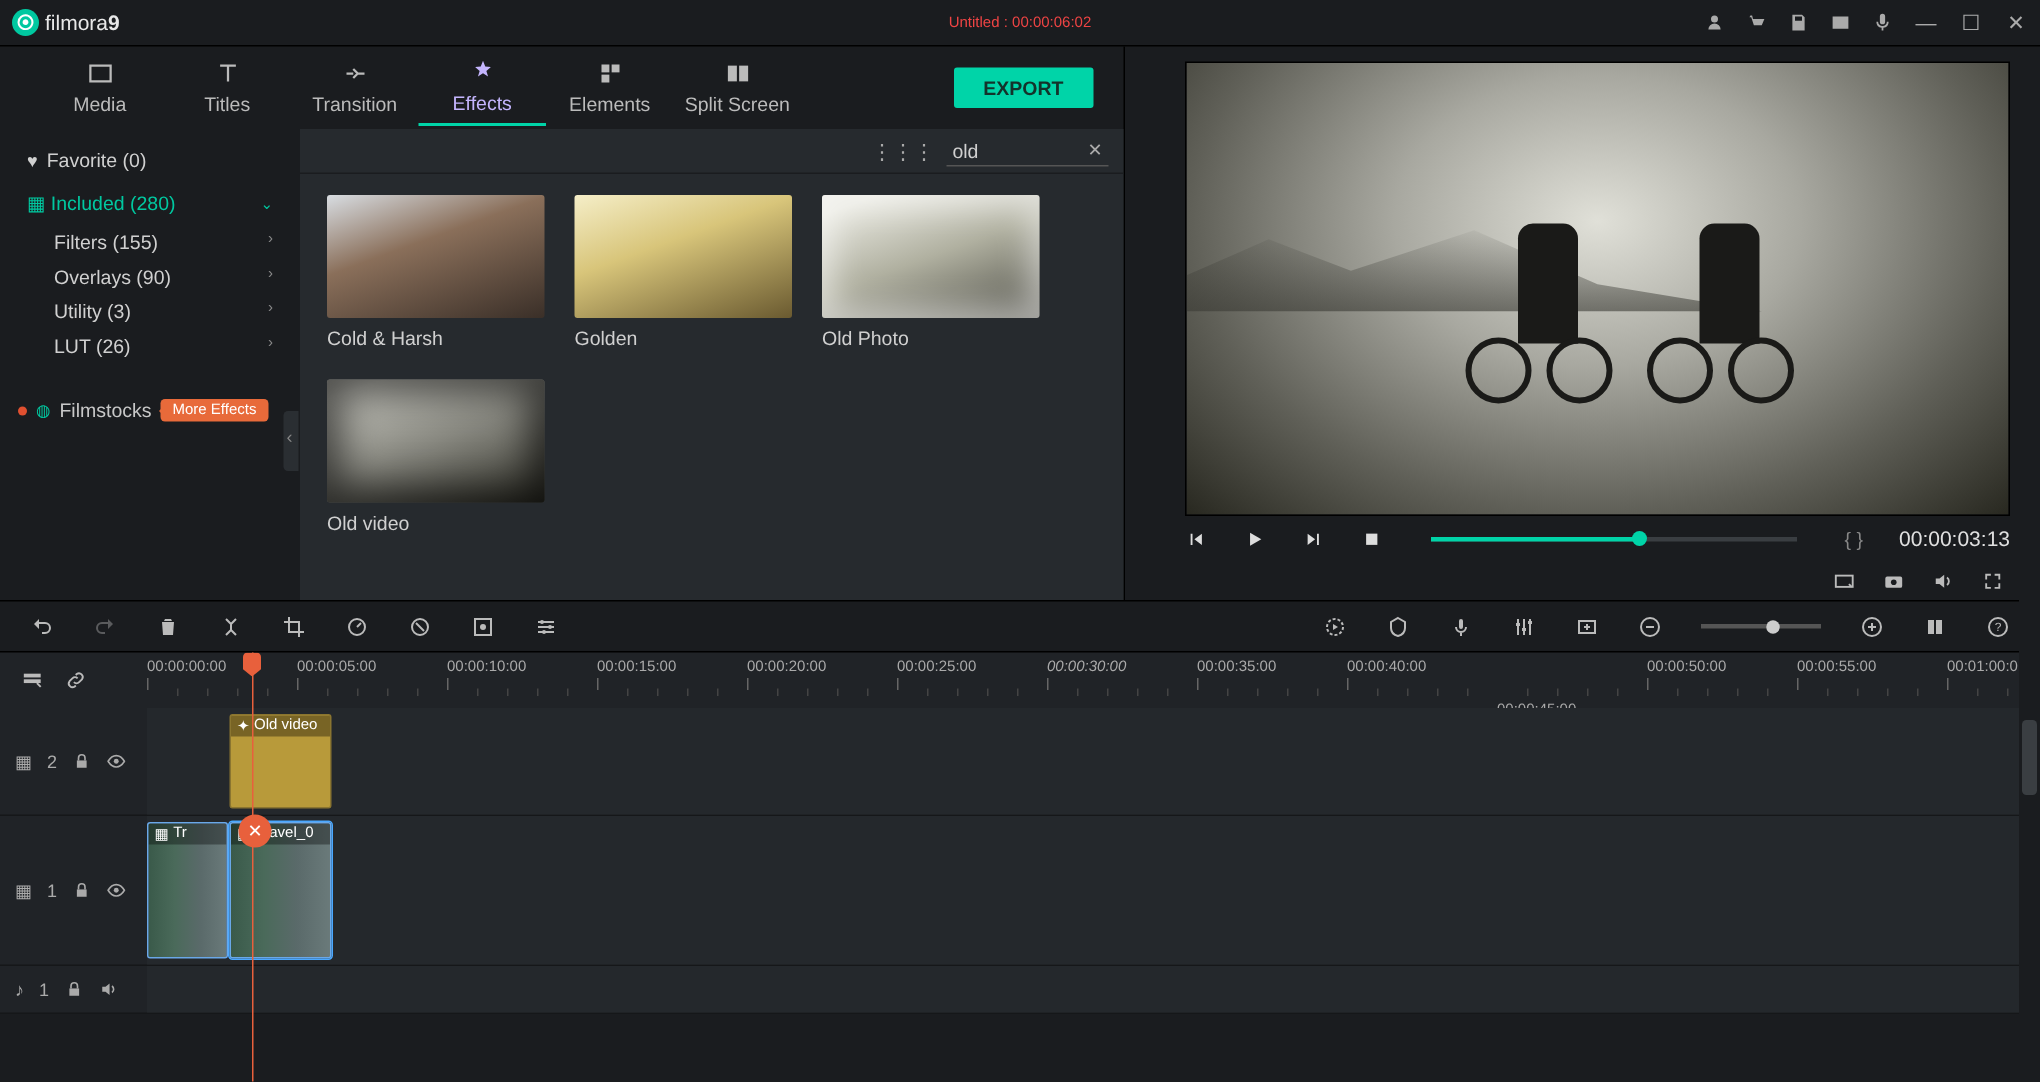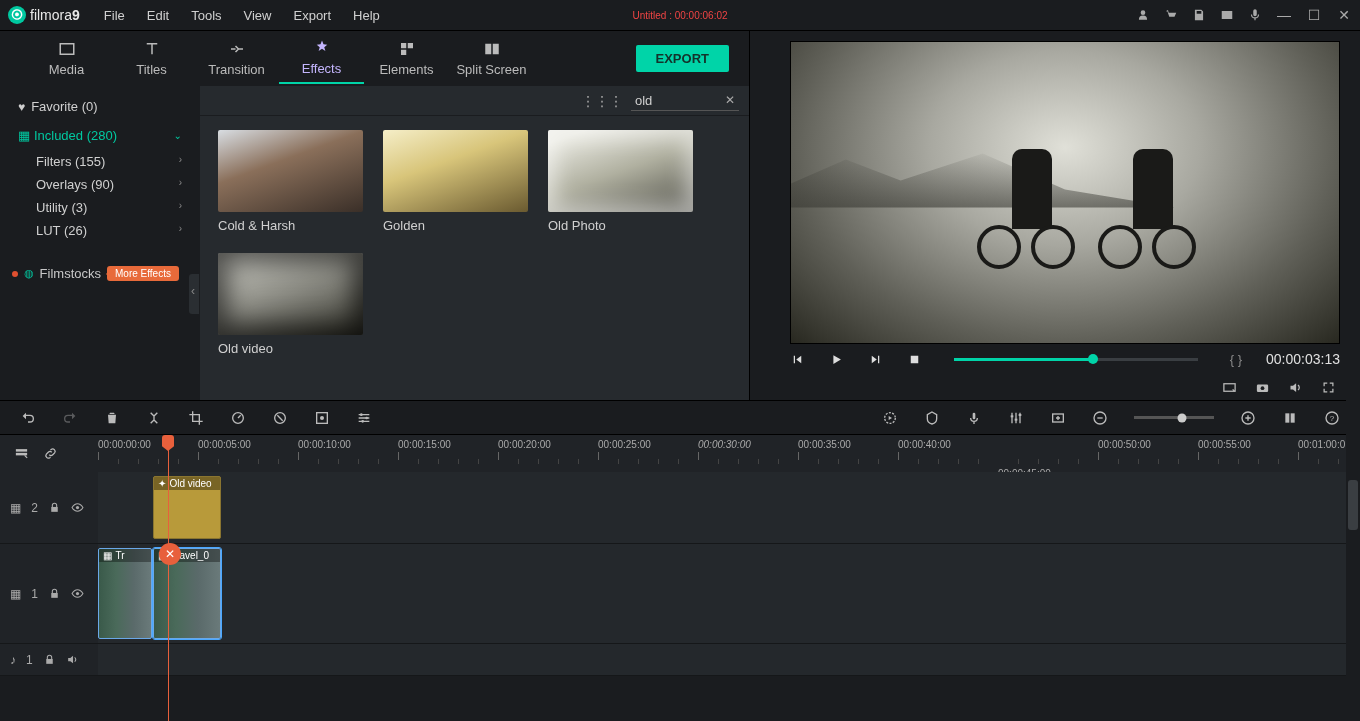--- a/index.html
+++ b/index.html
@@ -99,28 +99,20 @@
 .collapse-handle::after{content:"‹"; color:#888; position:absolute; left:2px; top:10px; font-size:12px;}
 </style>
 </head>
 <body>
 
 <div class="titlebar">
   <div class="logo">
     <div class="logo-badge">⦿</div>
     <span class="logo-text"><span>filmora</span><b>9</b></span>
   </div>
-  <div class="menubar">
-    <span>File</span>
-    <span>Edit</span>
-    <span>Tools</span>
-    <span>View</span>
-    <span>Export</span>
-    <span>Help</span>
-  </div>
   <div class="title-center">Untitled : 00:00:06:02</div>
   <div class="title-right">
     <svg class="ic" viewBox="0 0 24 24">
         <path d="M12 12a4 4 0 100-8 4 4 0 000 8zm-7 8a7 7 0 0114 0H5z"></path>
       </svg>
     <svg class="ic" viewBox="0 0 24 24">
         <path d="M7 4h-2l-1 2h2l3 9h9l3-7H8"></path>
       </svg>
     <svg class="ic" viewBox="0 0 24 24">
         <path d="M5 3h11l3 3v15H5V3zm3 2v5h8V5H8z"></path>

